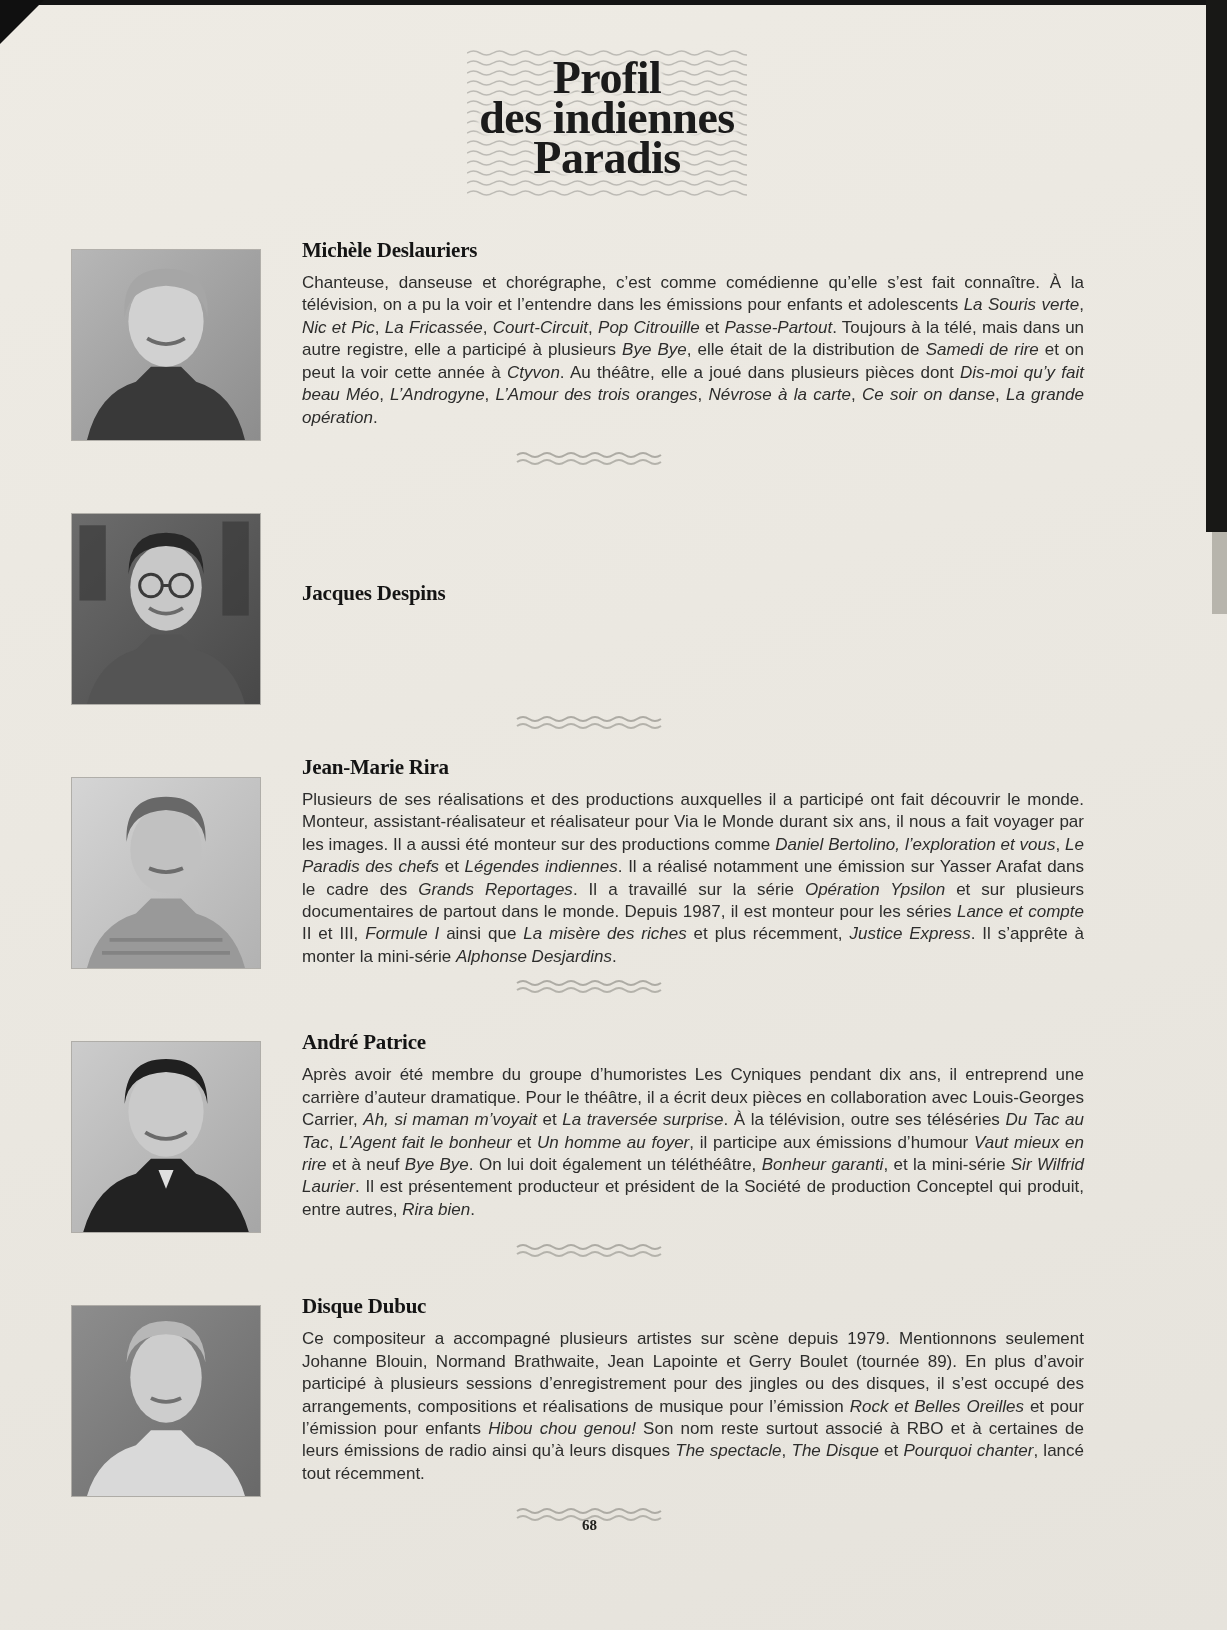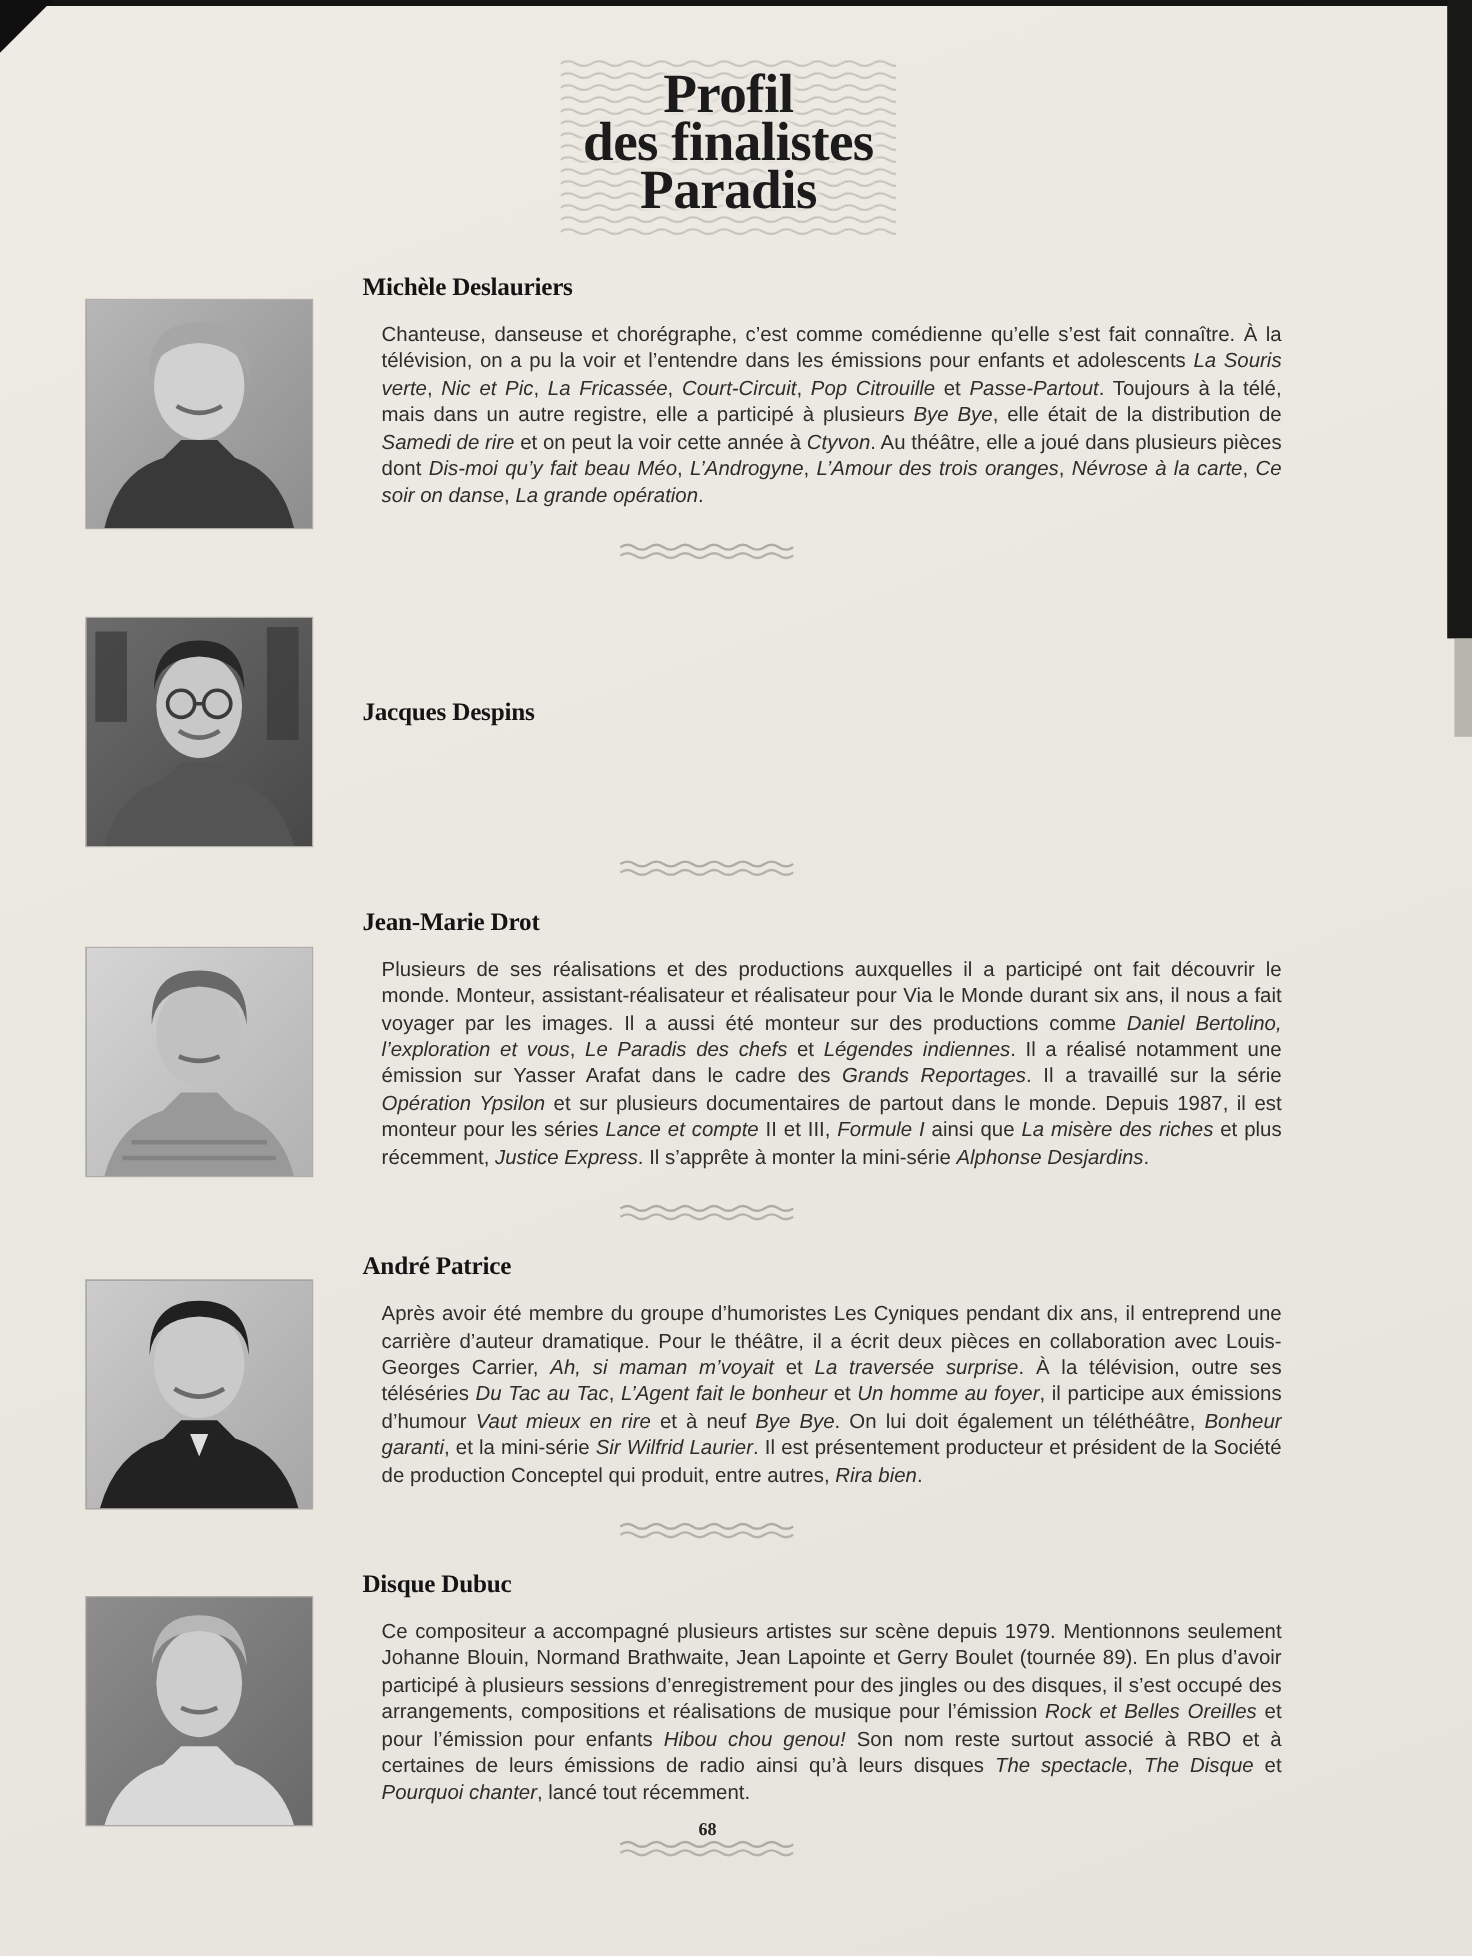--- a/index.html
+++ b/index.html
@@ -64,21 +64,21 @@
     line-height:26px;
     letter-spacing:-0.2px;
     color:#141414;
     margin:0 0 9px 0;
   }
   .person-bio {
     font-size:17px;
     line-height:22.4px;
     color:#2d2d2c;
     text-align:justify;
-    margin:16px;
+    margin:0;
   }
   .person-bio i { font-style:italic; }
 
   .divider {
     width:150px; height:18px;
     margin:11px auto 21px auto;
   }
   .divider svg { display:block; }
 
   .page-number {
@@ -105,21 +105,21 @@
     <svg class="title-waves" xmlns="http://www.w3.org/2000/svg" width="280" height="150">
       <defs>
         <pattern id="wv" width="26" height="10" patternUnits="userSpaceOnUse">
           <path d="M0 5 Q6.5 1 13 5 T26 5" fill="none" stroke="#bdbbb5" stroke-width="1.5"></path>
         </pattern>
       </defs>
       <rect width="280" height="150" fill="url(#wv)"></rect>
     </svg>
     <div class="title-text">
       <span>Profil</span>
-      <span>des finalistes</span>
+      <span>des indiennes</span>
       <span>Paradis</span>
     </div>
   </div>
 
   <svg width="0" height="0" style="position:absolute" aria-hidden="true">
     <defs>
       <g id="squiggle">
         <path d="M2 4 Q8 0 14 4 T26 4 T38 4 T50 4 T62 4 T74 4 T86 4 T98 4 T110 4 T122 4 T134 4 T146 4" fill="none" stroke="#adaba4" stroke-width="2"></path>
         <path d="M2 11 Q8 7 14 11 T26 11 T38 11 T50 11 T62 11 T74 11 T86 11 T98 11 T110 11 T122 11 T134 11 T146 11" fill="none" stroke="#b4b2ab" stroke-width="2"></path>
       </g>
@@ -207,21 +207,21 @@
             <rect width="100" height="101" fill="url(#bg3)"></rect>
             <path d="M8 101 Q14 78 34 72 L42 64 H58 L66 72 Q86 78 92 101 Z" fill="#9d998f"></path>
             <path d="M20 86 H80 M16 93 H84" stroke="#87837a" stroke-width="2" fill="none"></path>
             <ellipse cx="50" cy="38" rx="19" ry="23" fill="#c6c1b6"></ellipse>
             <path d="M29 34 Q28 10 50 10 Q72 10 71 34 Q69 18 50 17 Q31 18 29 34 Z" fill="#6c6860"></path>
             <path d="M41 48 Q50 52 59 48" fill="none" stroke="#716c62" stroke-width="2"></path>
           </svg>
         </div>
       </div>
       <div class="text-col">
-        <h2 class="person-name">Jean-Marie Drot</h2>
+        <h2 class="person-name">Jean-Marie Rira</h2>
         <p class="person-bio">Plusieurs de ses réalisations et des productions auxquelles il a participé ont fait découvrir le monde. Monteur, assistant-réalisateur et réalisateur pour Via le Monde durant six ans, il nous a fait voyager par les images. Il a aussi été monteur sur des productions comme <i>Daniel Bertolino, l’exploration et vous</i>, <i>Le Paradis des chefs</i> et <i>Légendes indiennes</i>. Il a réalisé notamment une émission sur Yasser Arafat dans le cadre des <i>Grands Reportages</i>. Il a travaillé sur la série <i>Opération Ypsilon</i> et sur plusieurs documentaires de partout dans le monde. Depuis 1987, il est monteur pour les séries <i>Lance et compte</i> II et III, <i>Formule I</i>  ainsi que <i>La misère des riches</i> et plus récemment, <i>Justice Express</i>. Il s’apprête à monter la mini-série <i>Alphonse Desjardins</i>.</p>
       </div>
     </div>
 
     <div class="divider">
       <svg width="150" height="16">
           <use href="#squiggle"></use>
         </svg>
     </div>
 

